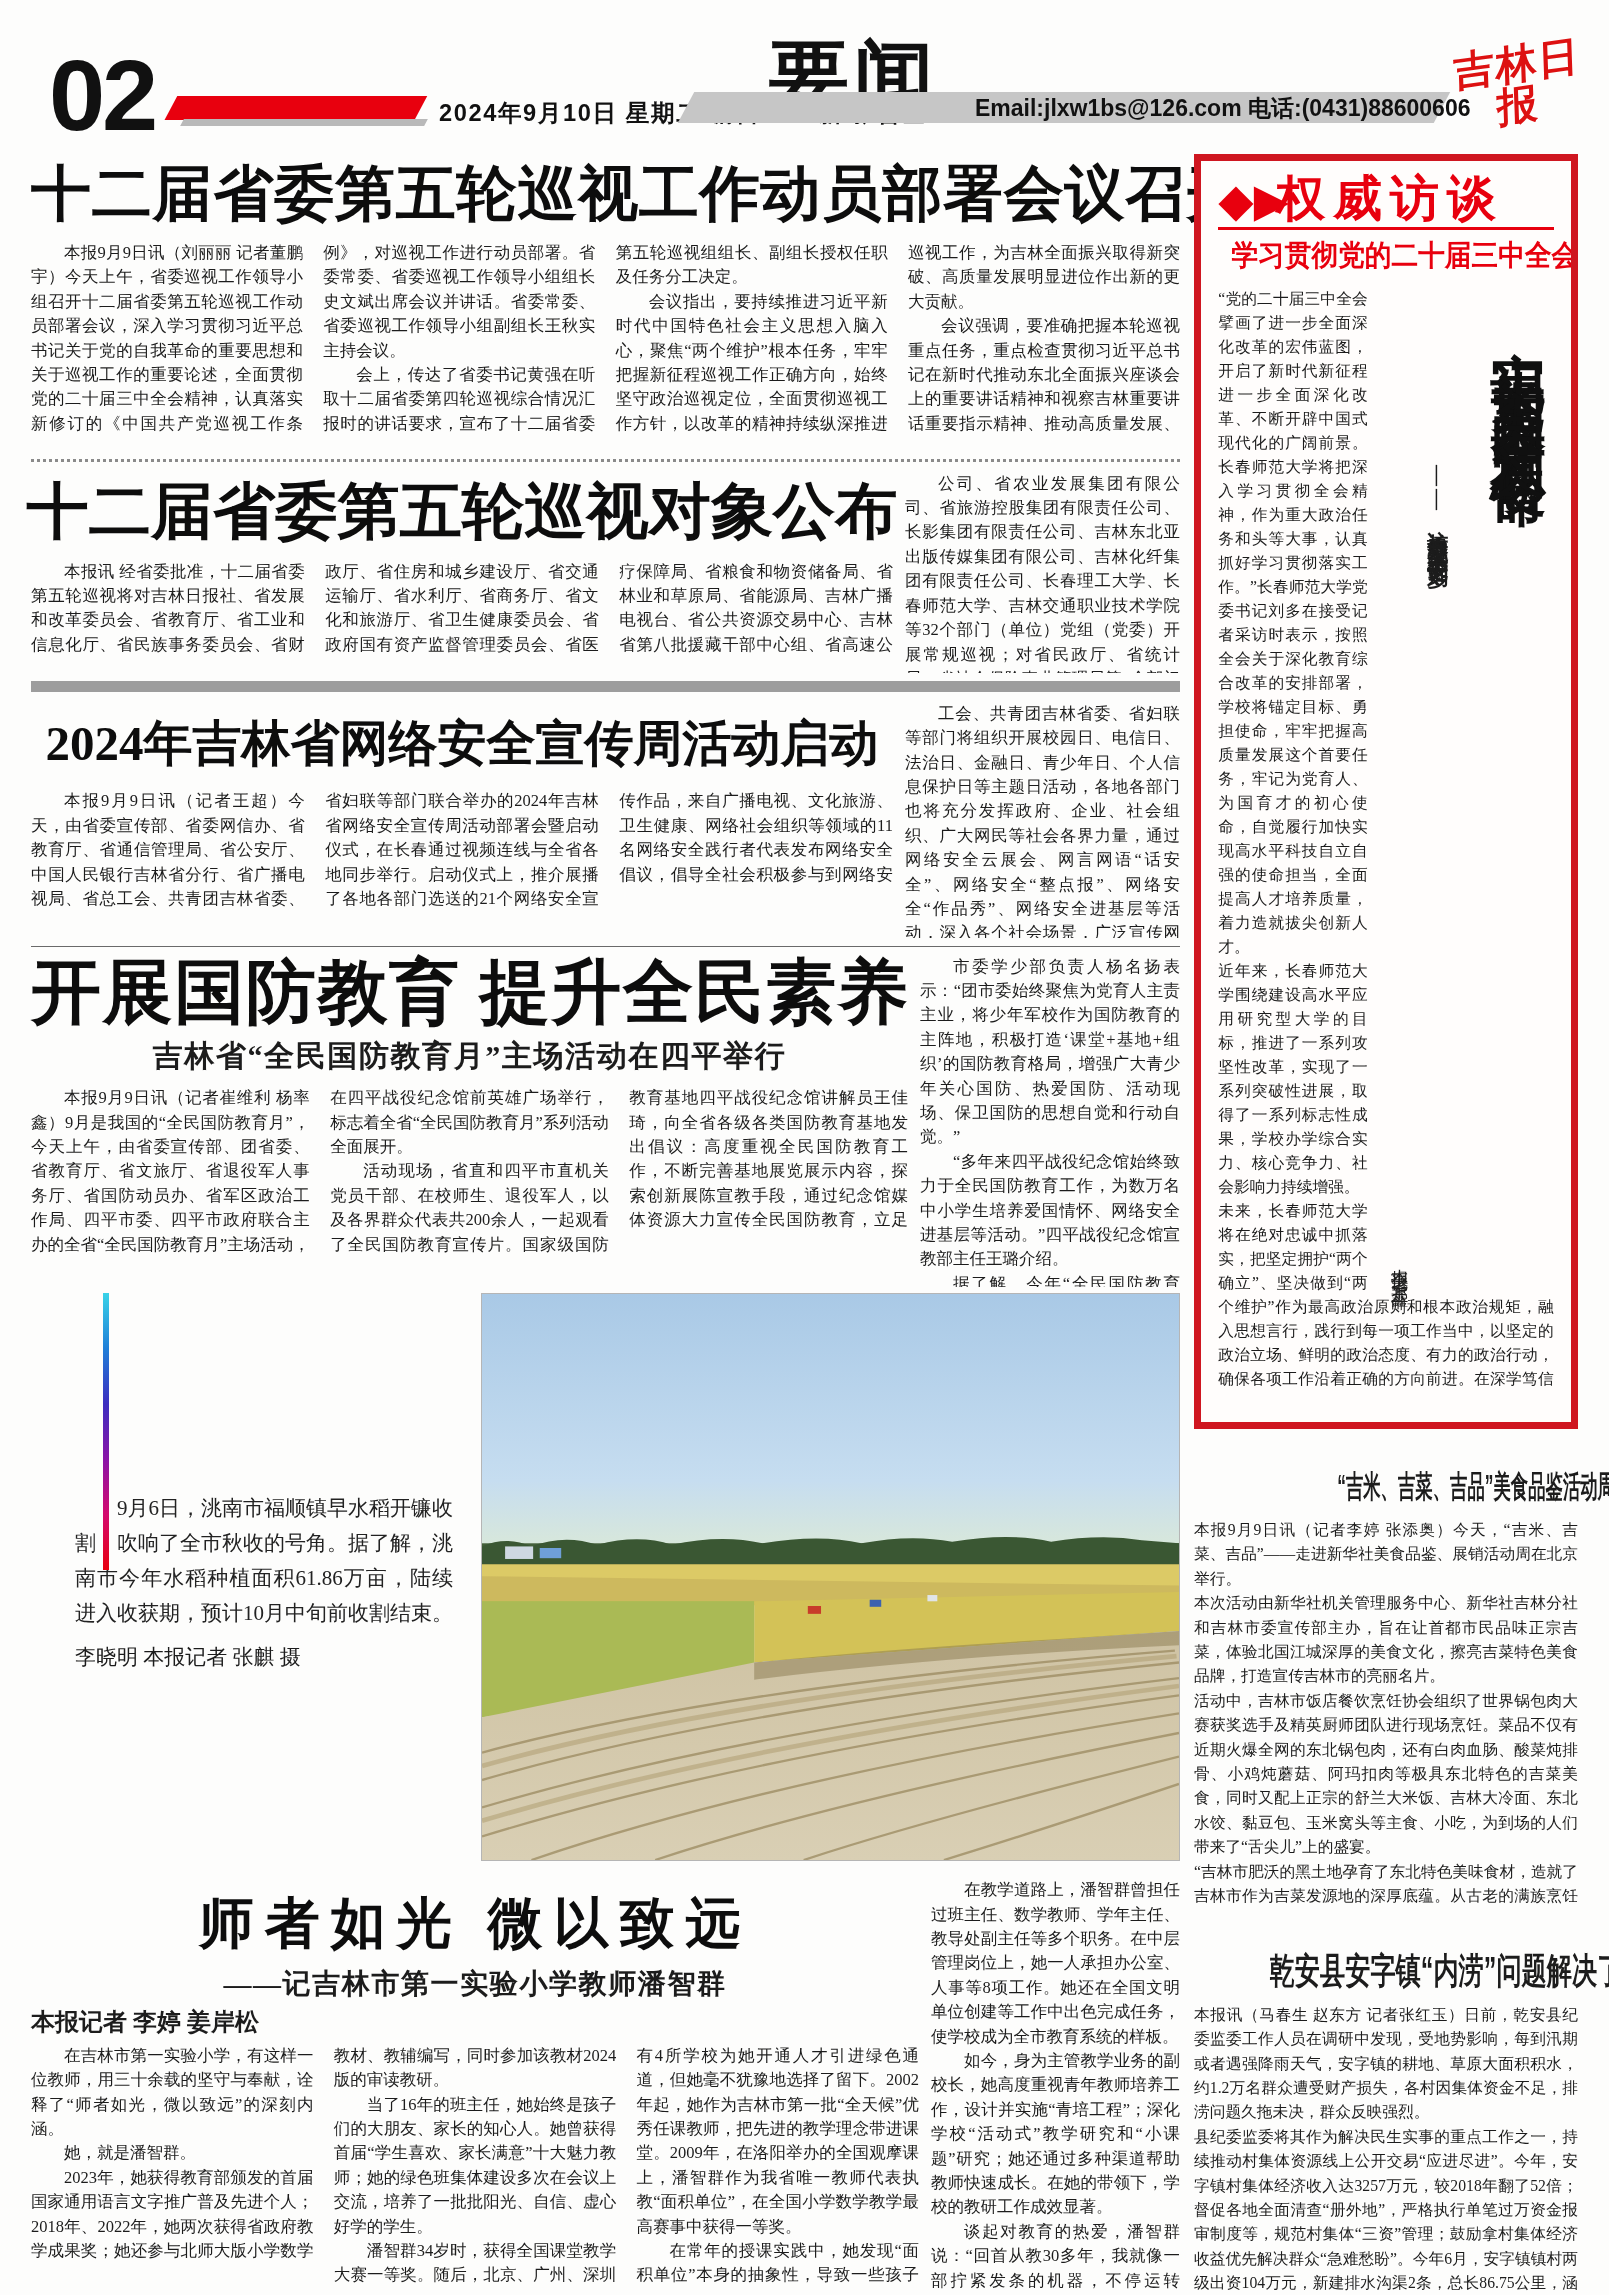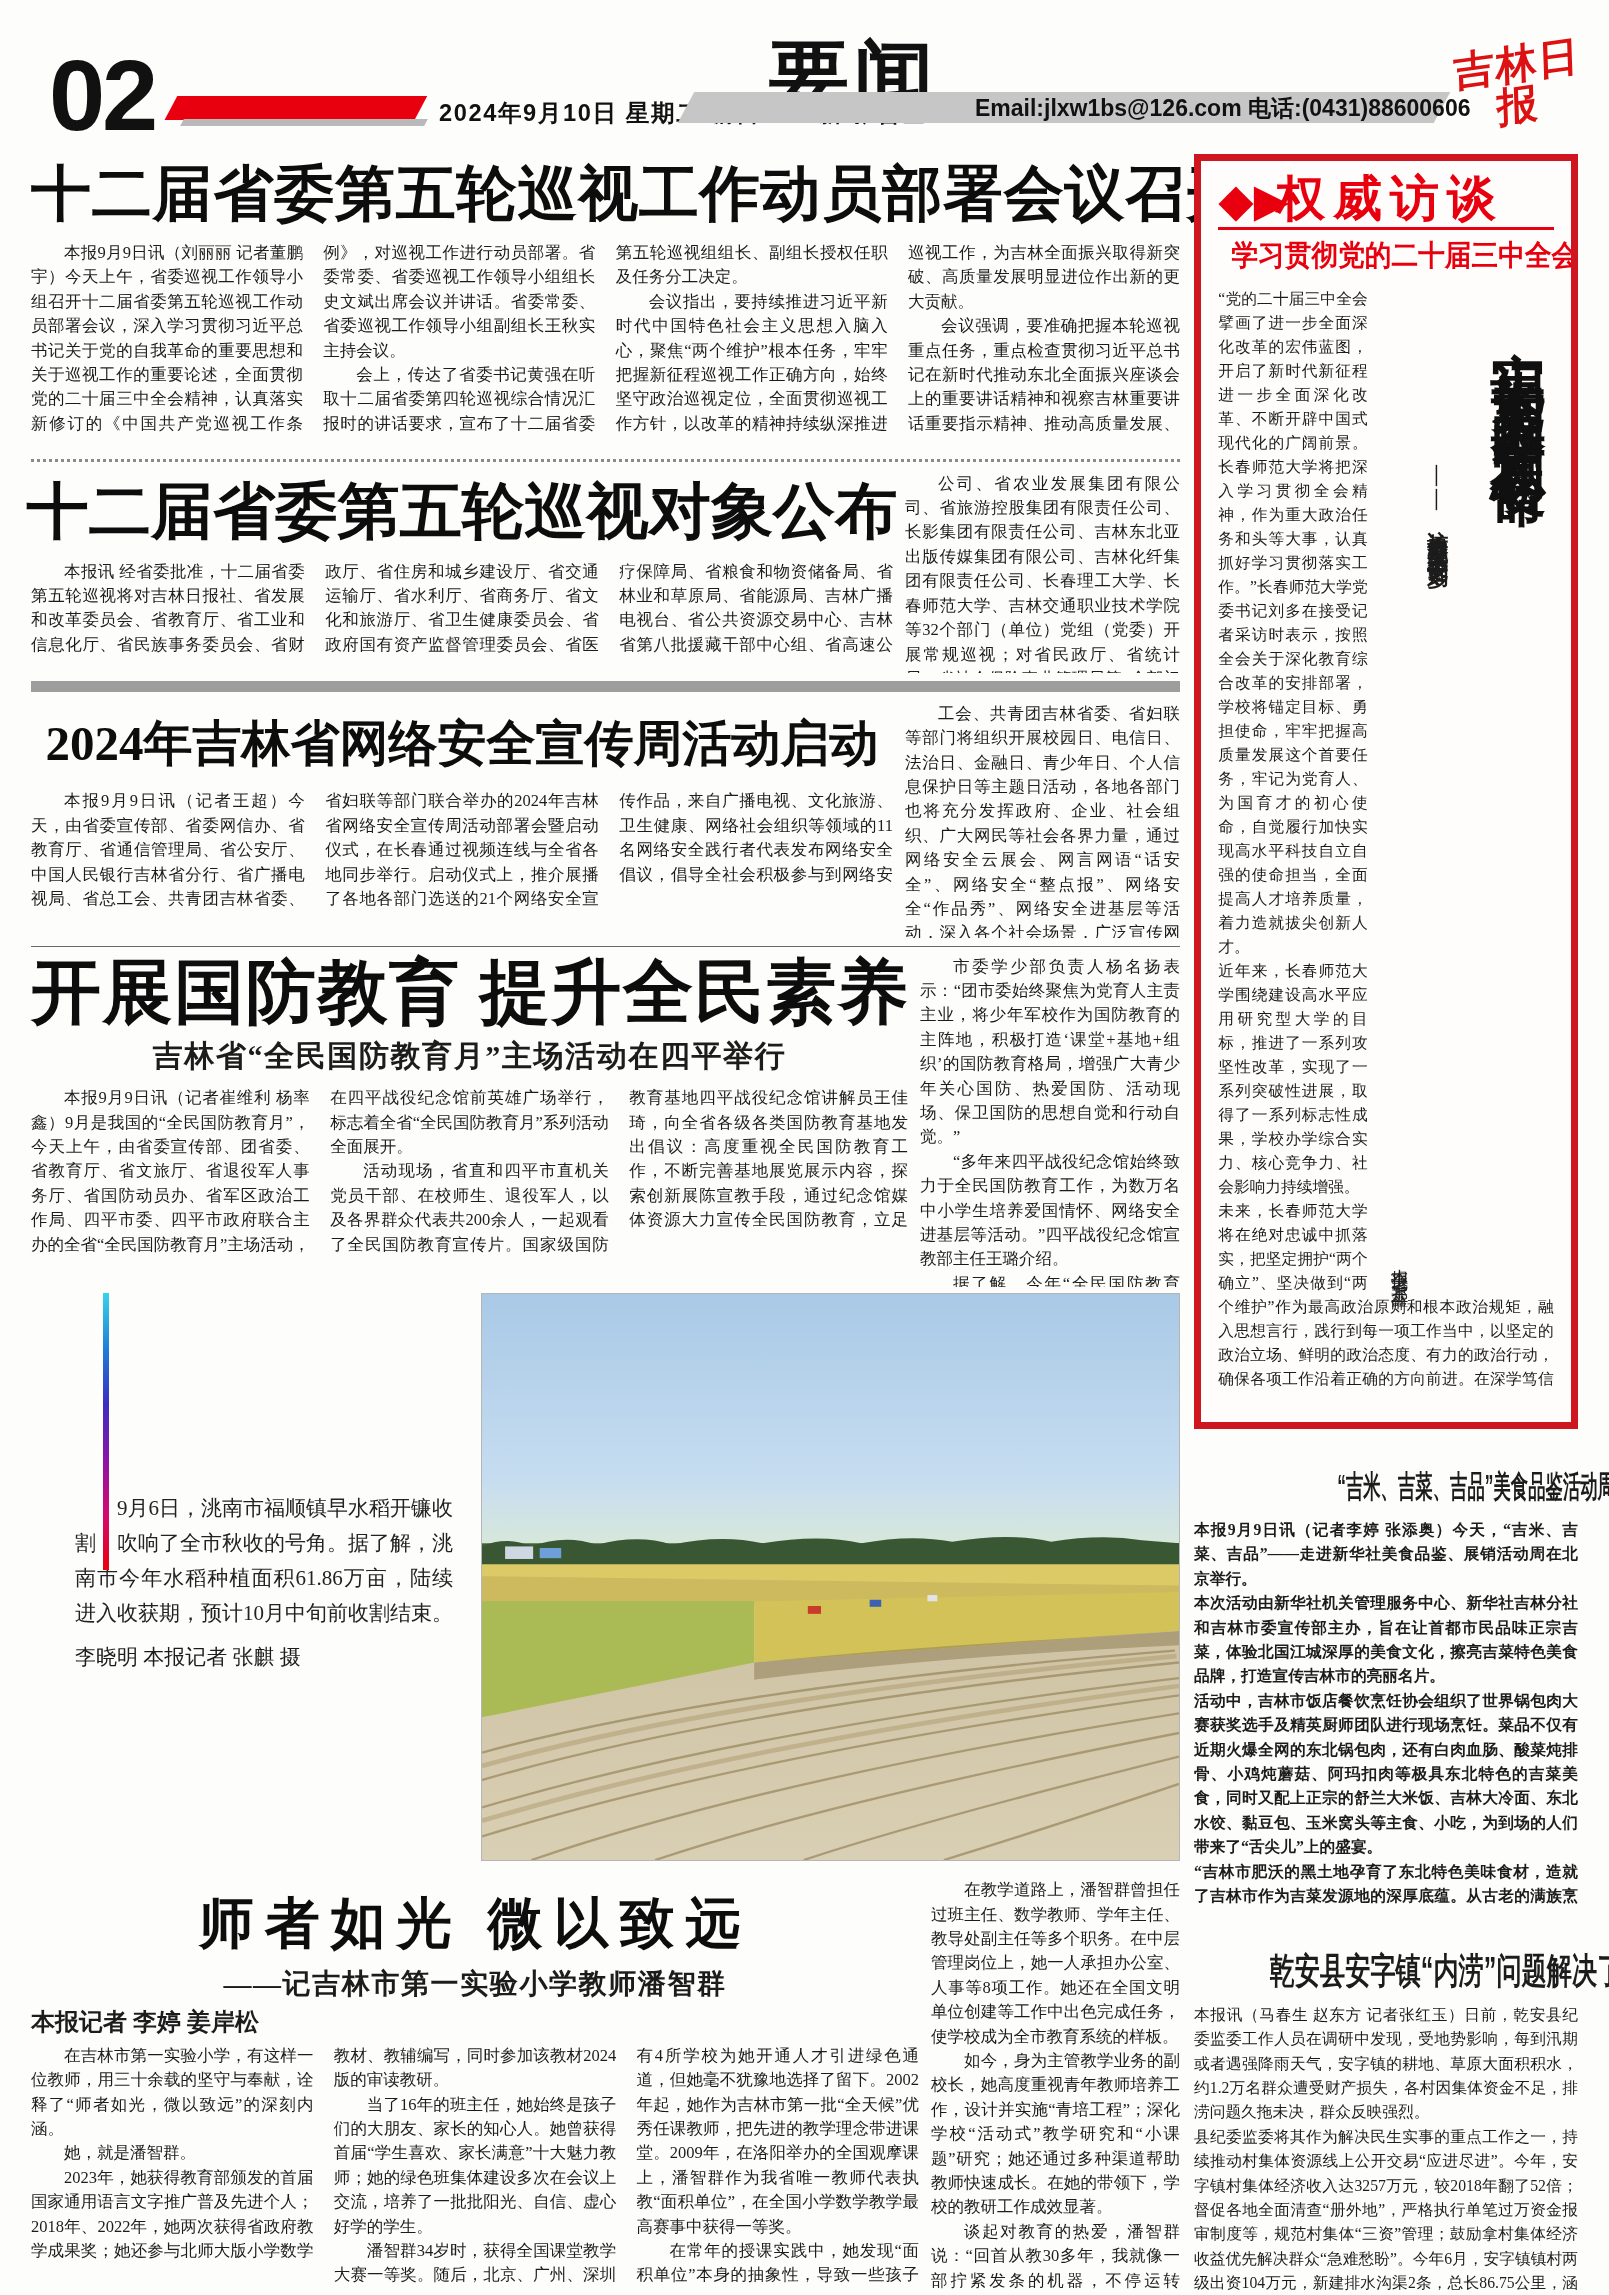--- a/index.html
+++ b/index.html
@@ -90,21 +90,21 @@
                font:bold 21px/31px "Liberation Serif",serif; letter-spacing:3.1px; }
   .iv-reporter { position:absolute; right:143px; bottom:4.7px; writing-mode:vertical-rl;
                  font:17.3px/23.6px "Liberation Serif",serif; letter-spacing:2.4px; }
 
   
   .r-art { margin-top:35px; }
   .r-head-wrap { text-align:center; overflow:visible; }
   .food-head { display:inline-block; font:900 31px/46px "Liberation Sans","DejaVu Sans",sans-serif; white-space:nowrap; transform:scaleX(.56); transform-origin:center; }
   .qian-head { display:inline-block; font:900 36px/49px "Liberation Sans","DejaVu Sans",sans-serif; white-space:nowrap; transform:scaleX(.70); transform-origin:center; }
   .r-body { margin-top:7.9px; font-size:15.7px; line-height:24.4px; text-align:justify; overflow:hidden; }
-  .food-body { height:393px;font-weight:bold; }
+  .food-body { height:393px; }
   .qian-body { height:338px; }
 </style>
 </head>
 <body>
 
 <div class="page">
 
   <div class="hdr">
     <div class="pageno">02</div>
     <div class="red-slash"></div>

